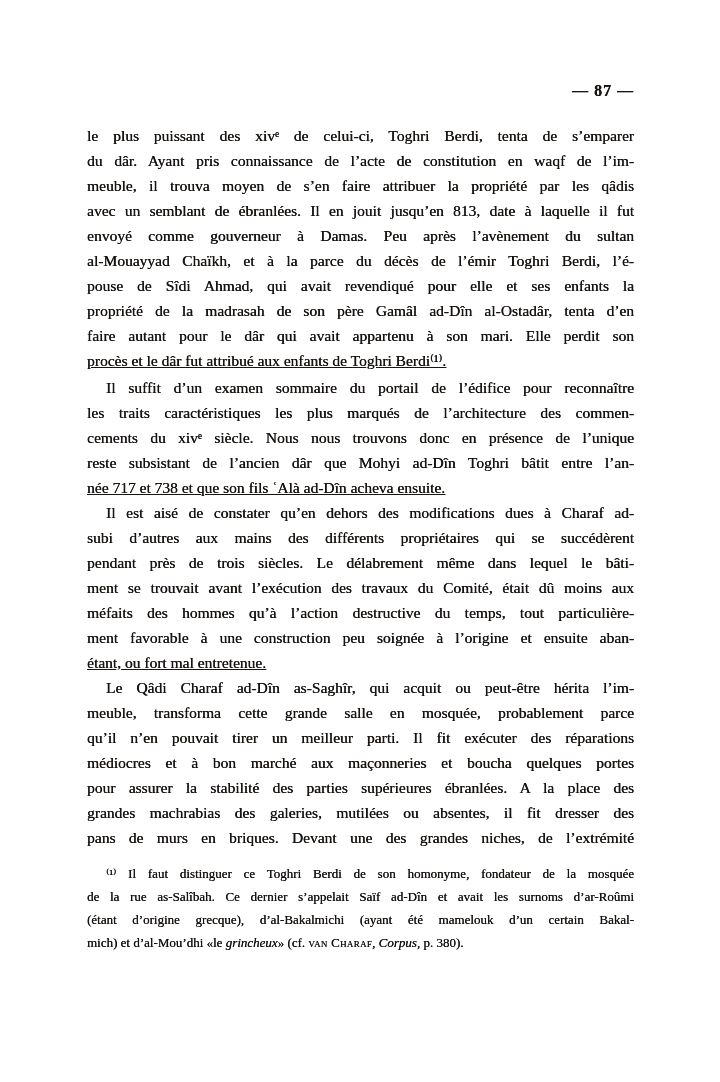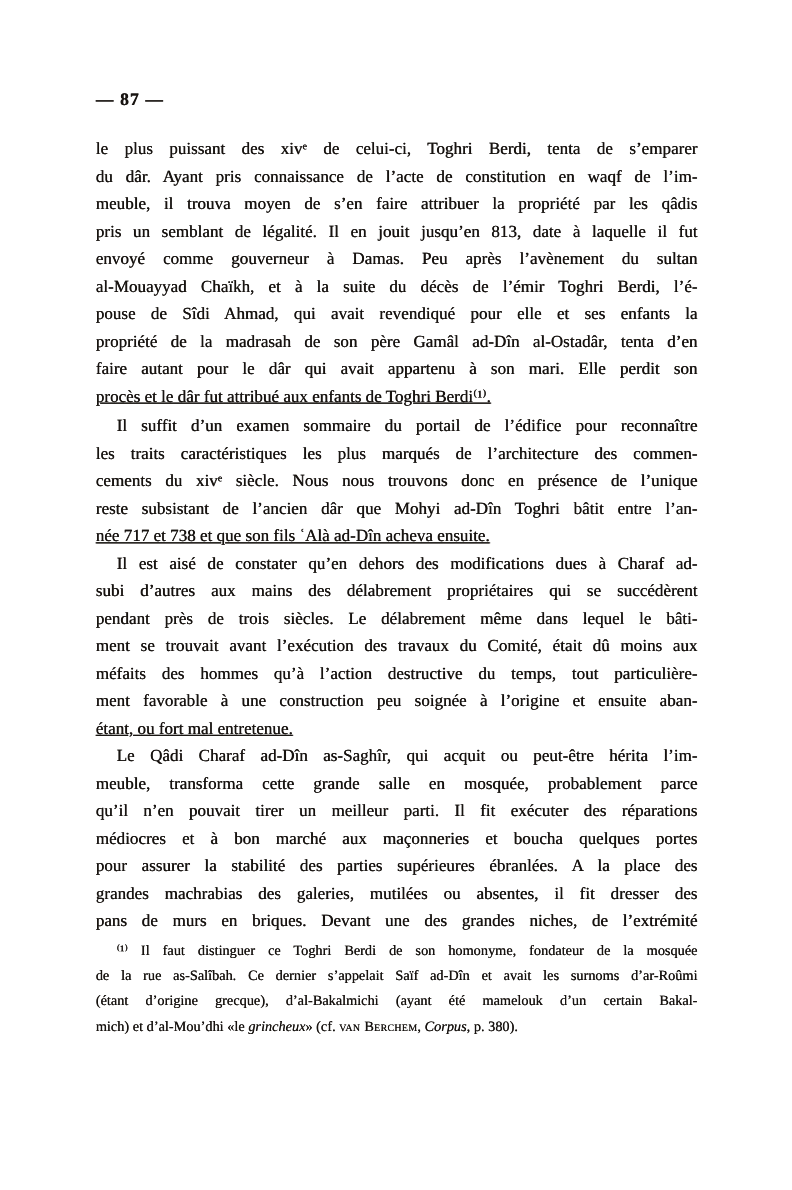--- a/index.html
+++ b/index.html
@@ -11,21 +11,21 @@
     font-family: "Liberation Serif", "DejaVu Serif", serif;
     overflow: hidden;
   }
   .page {
     box-sizing: border-box;
     width: 720px;
     height: 1082px;
     padding: 82px 86px 0 87px;
   }
   .page-number {
-    text-align: left;
+    text-align: right;
     font-size: 16px;
     font-weight: bold;
     letter-spacing: 1px;
     line-height: 18px;
     margin-bottom: 23px;
     text-shadow: 0.3px 0 0 currentColor;
   }
   .main-text {
     font-size: 15.5px;
     line-height: 25px;
@@ -33,21 +33,21 @@
   }
   .line {
     text-align: justify;
     text-align-last: justify;
     white-space: normal;
   }
   .line.lastline { text-align-last: left; text-decoration: underline; }
   .line.indent  { text-indent: 19px; }
   .para-gap { margin-top: 2px; }
   .footnote {
-    margin-top: 2px;
+    margin-top: 12px;
     font-size: 13px;
     line-height: 23px;
     text-shadow: 0.2px 0 0 currentColor;
   }
   .fn-lastline { text-align: left; }
   .italic { font-style: italic; }
   .smallcaps { font-variant: small-caps; letter-spacing: 0.3px; }
 </style>
 </head>
 <body>
@@ -55,40 +55,40 @@
 <div class="page">
 
   <div class="page-number">— 87 —</div>
 
   <div class="main-text">
 
     <div class="paragraph">
         <div class="line">le plus puissant des xivᵉ de celui-ci, Toghri Berdi, tenta de s’emparer</div>
         <div class="line">du dâr. Ayant pris connaissance de l’acte de constitution en waqf de l’im-</div>
         <div class="line">meuble, il trouva moyen de s’en faire attribuer la propriété par les qâdis</div>
-        <div class="line">pris un semblant de légalité. Il en jouit jusqu’en 813, date à laquelle il fut</div>
+        <div class="line">avec un semblant de ébranlées. Il en jouit jusqu’en 813, date à laquelle il fut</div>
         <div class="line">envoyé comme gouverneur à Damas. Peu après l’avènement du sultan</div>
-        <div class="line">al-Mouayyad Chaïkh, et à la suite du décès de l’émir Toghri Berdi, l’é-</div>
+        <div class="line">al-Mouayyad Chaïkh, et à la parce du décès de l’émir Toghri Berdi, l’é-</div>
         <div class="line">pouse de Sîdi Ahmad, qui avait revendiqué pour elle et ses enfants la</div>
         <div class="line">propriété de la madrasah de son père Gamâl ad-Dîn al-Ostadâr, tenta d’en</div>
         <div class="line">faire autant pour le dâr qui avait appartenu à son mari. Elle perdit son</div>
         <div class="line lastline">procès et le dâr fut attribué aux enfants de Toghri Berdi⁽¹⁾.</div>
       </div>
 
     <div class="paragraph para-gap">
         <div class="line indent">Il suffit d’un examen sommaire du portail de l’édifice pour reconnaître</div>
         <div class="line">les traits caractéristiques les plus marqués de l’architecture des commen-</div>
         <div class="line">cements du xivᵉ siècle. Nous nous trouvons donc en présence de l’unique</div>
         <div class="line">reste subsistant de l’ancien dâr que Mohyi ad-Dîn Toghri bâtit entre l’an-</div>
         <div class="line lastline">née 717 et 738 et que son fils ʿAlà ad-Dîn acheva ensuite.</div>
       </div>
 
     <div class="paragraph">
         <div class="line indent">Il est aisé de constater qu’en dehors des modifications dues à Charaf ad-</div>
-        <div class="line">subi d’autres aux mains des délabrement propriétaires qui se succédèrent</div>
+        <div class="line">subi d’autres aux mains des différents propriétaires qui se succédèrent</div>
         <div class="line">pendant près de trois siècles. Le délabrement même dans lequel le bâti-</div>
         <div class="line">ment se trouvait avant l’exécution des travaux du Comité, était dû moins aux</div>
         <div class="line">méfaits des hommes qu’à l’action destructive du temps, tout particulière-</div>
         <div class="line">ment favorable à une construction peu soignée à l’origine et ensuite aban-</div>
         <div class="line lastline">étant, ou fort mal entretenue.</div>
       </div>
 
     <div class="paragraph">
         <div class="line indent">Le Qâdi Charaf ad-Dîn as-Saghîr, qui acquit ou peut-être hérita l’im-</div>
         <div class="line">meuble, transforma cette grande salle en mosquée, probablement parce</div>
@@ -103,18 +103,18 @@
 
   <div class="footnote">
 
     <div>
         <div class="line indent">⁽¹⁾ Il faut distinguer ce Toghri Berdi de son homonyme, fondateur de la mosquée</div>
         <div class="line">de la rue as-Salîbah. Ce dernier s’appelait Saïf ad-Dîn et avait les surnoms d’ar-Roûmi</div>
         <div class="line">(étant d’origine grecque), d’al-Bakalmichi (ayant été mamelouk d’un certain Bakal-</div>
       </div>
 
     <div class="fn-lastline">
-      <span>mich) et d’al-Mou’dhi «le </span><span class="italic">grincheux</span><span>» (cf. </span><span class="smallcaps">van Berchem</span><span>, </span><span class="italic">Corpus</span><span>, p. 380).</span>
+      <span>mich) et d’al-Mou’dhi «le </span><span class="italic">grincheux</span><span>» (cf. </span><span class="smallcaps">van Charaf</span><span>, </span><span class="italic">Corpus</span><span>, p. 380).</span>
     </div>
 
   </div>
 
 </div>
 
 </body></html>

